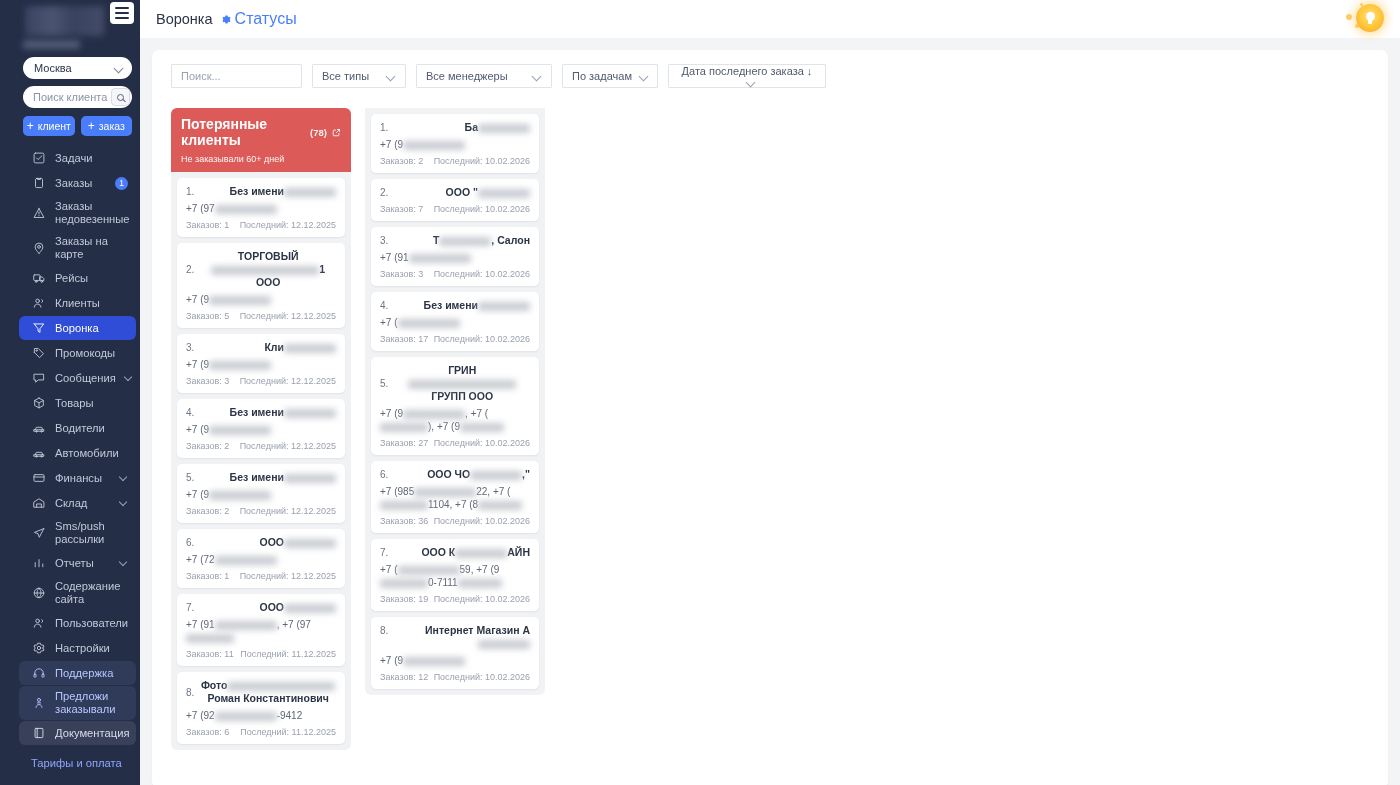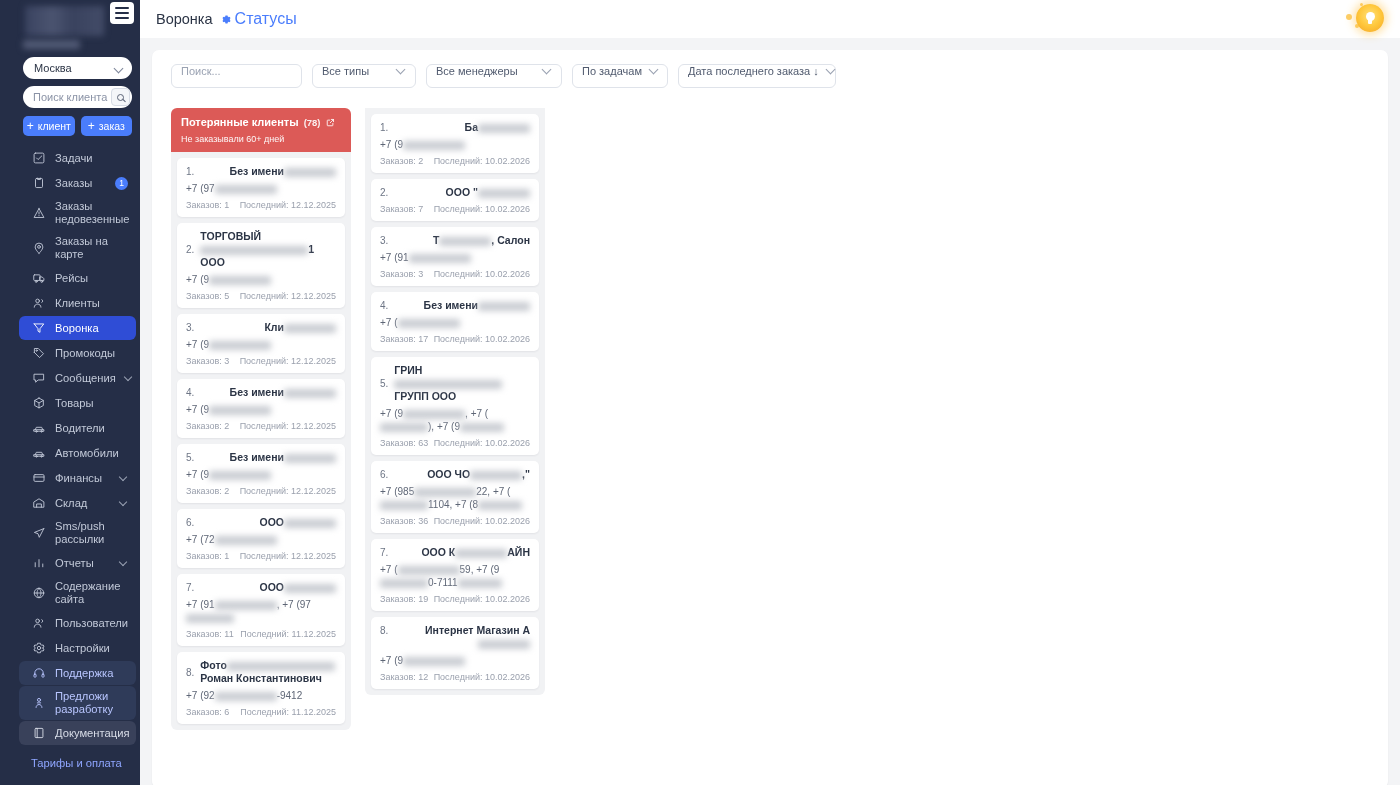--- a/index.html
+++ b/index.html
@@ -148,52 +148,52 @@
   .content-area { flex:1; background: #f3f4f6; padding: 12px 0 0 0; }
   .panel {
     margin: 0 12px; background: #fff; border-radius: 7px;
     height: 738px; padding: 14px 12px 0 12px;
     box-shadow: 0 1px 2px rgba(20,30,60,.05);
   }
 
   
   .filters { display: flex; gap: 10px; align-items: center; padding-left: 7px; }
   .f-input, .f-select {
-    height: 24px; border: 1px solid #dfe3ea; border-radius: 6px;
+    height: 24px; border: 1px solid #dfe3ea; border-radius: 1px;
     background: #fff; font-size: 11px; color: #505a6e;
-    display: flex; align-items: flex-start; padding: 0 9px;
+    display: flex; align-items: center; padding: 0 9px;
     font-family: inherit; cursor: pointer;
   }
   .f-input { width: 131px; padding: 0 9px; }
   .f-input input {
     border: none; outline: none; width: 100%; font-size: 11px;
     font-family: inherit; color: #2b3445; background: transparent;
   }
   .f-input input::placeholder { color: #9aa2b2; }
   .f-select { justify-content: space-between; }
   .f-select .lbl { white-space: nowrap; }
-  .f-select.w1 { width: 104px; }
+  .f-select.w1 { width: 94px; }
   .f-select.w2 { width: 136px; }
   .f-select.w3 { width: 96px; }
-  .f-select.w4 { width: 158px; }
+  .f-select.w4 { width: 158px; flex-direction: column; }
   .f-select .chev2 { width: 9px; height: 9px; position: relative; margin-left: 8px; flex:none; }
   .f-select .chev2:before {
     content:""; position:absolute; left:0; top:1px; width:6px; height:6px;
     border-right:1.3px solid #98a0b0; border-bottom:1.3px solid #98a0b0;
     transform: rotate(45deg);
   }
 
   
   .board { display: flex; gap: 14px; padding: 20px 0 0 7px; }
   .col { width: 180px; }
   .col-head {
     border-radius: 6px 6px 0 0; padding: 8px 10px 8px 10px;
   }
   .col-head .title-row { display: flex; align-items: center; gap: 5px; }
-  .col-head .ctitle { font-size: 11px; font-weight: bold; }
+  .col-head .ctitle { font-size: 14px; font-weight: bold; }
   .col-head .ccount { font-size: 9.5px; font-weight: bold; opacity: .9; }
   .ext-ico { width: 9px; height: 9px; display:flex; cursor:pointer; }
   .ext-ico svg { width: 9px; height: 9px; }
   .col-head .csub { font-size: 9px; margin-top: 6px; opacity: .95; }
   .col-body {
     background: #f1f2f4; border-radius: 0 0 6px 6px;
     padding: 6px 6px 6px 6px; min-height: 40px;
   }
   .col-body.empty {
     display: flex; align-items: center; justify-content: center;
@@ -205,21 +205,21 @@
     cursor: pointer;
   }
   .card:last-child { margin-bottom: 0; }
   .card-top { display: flex; align-items: flex-start; gap: 6px; }
   .card-num { font-size: 10px; color: #6d7585; flex: none; padding-top: 1px; }
   .card-num.mid { align-self: center; padding-top: 0; }
   .card-name {
     flex: 1; text-align: right; font-size: 10.5px; font-weight: bold;
     color: #2b3445; line-height: 13px; word-break: break-word;
   }
-  .card-name.left { text-align: left; }
+  .card-name.left { text-align: center; }
   .card-phone { font-size: 10px; color: #5e6676; margin-top: 4px; line-height: 13px; }
   .card-foot { display: flex; justify-content: space-between; margin-top: 5px; }
   .card-foot span { font-size: 9px; color: #9aa0ad; }
   .redact {
     display: inline-block; background: #c9ccd2; border-radius: 2px;
     filter: blur(3.2px); vertical-align: middle; height: 9px;
   }
 </style>
 </head>
 <body>
@@ -455,21 +455,21 @@
           <span class="txt">Поддержка</span>
         </div>
         <div class="nav-item propose two-line">
           <span class="ico">
             <svg viewBox="0 0 20 20" fill="none" stroke="currentColor" stroke-width="1.3" stroke-linecap="round" stroke-linejoin="round">
               <circle cx="10" cy="5.6" r="2.2"></circle>
               <path d="M5.8 16.4c0-2.6 1.9-4.2 4.2-4.2s4.2 1.6 4.2 4.2"></path>
               <path d="M7.6 9.8h4.8"></path>
             </svg>
           </span>
-          <span class="txt">Предложи разработку</span>
+          <span class="txt">Предложи заказывали</span>
         </div>
         <div class="nav-item docs">
           <span class="ico">
             <svg viewBox="0 0 20 20" fill="none" stroke="currentColor" stroke-width="1.3" stroke-linecap="round" stroke-linejoin="round">
               <rect x="4.4" y="3.4" width="11.2" height="13.2" rx="1.3"></rect>
               <path d="M7.4 3.4v13.2"></path>
             </svg>
           </span>
           <span class="txt">Документация</span>
         </div>
@@ -678,21 +678,21 @@
                     <span>Последний: 10.02.2026</span>
                   </div>
                 </div>
                 <div class="card">
                   <div class="card-top">
                     <span class="card-num mid">5.</span>
                     <span class="card-name left"><span>ГРИН</span><span class="redact" style="width: 108px;"></span><span>ГРУПП ООО</span></span>
                   </div>
                   <div class="card-phone"><span>+7 (9</span><span class="redact" style="width: 62px;"></span><span>, +7 (</span><span class="redact" style="width: 48px;"></span><span>), +7 (9</span><span class="redact" style="width: 44px;"></span></div>
                   <div class="card-foot">
-                    <span>Заказов: 63</span>
+                    <span>Заказов: 27</span>
                     <span>Последний: 10.02.2026</span>
                   </div>
                 </div>
                 <div class="card">
                   <div class="card-top">
                     <span class="card-num">6.</span>
                     <span class="card-name"><span>ООО ЧО</span><span class="redact" style="width: 52px;"></span><span>,"</span></span>
                   </div>
                   <div class="card-phone"><span>+7 (985</span><span class="redact" style="width: 62px;"></span><span>22, +7 (</span><span class="redact" style="width: 48px;"></span><span>1104, +7 (8</span><span class="redact" style="width: 44px;"></span></div>
                   <div class="card-foot">

